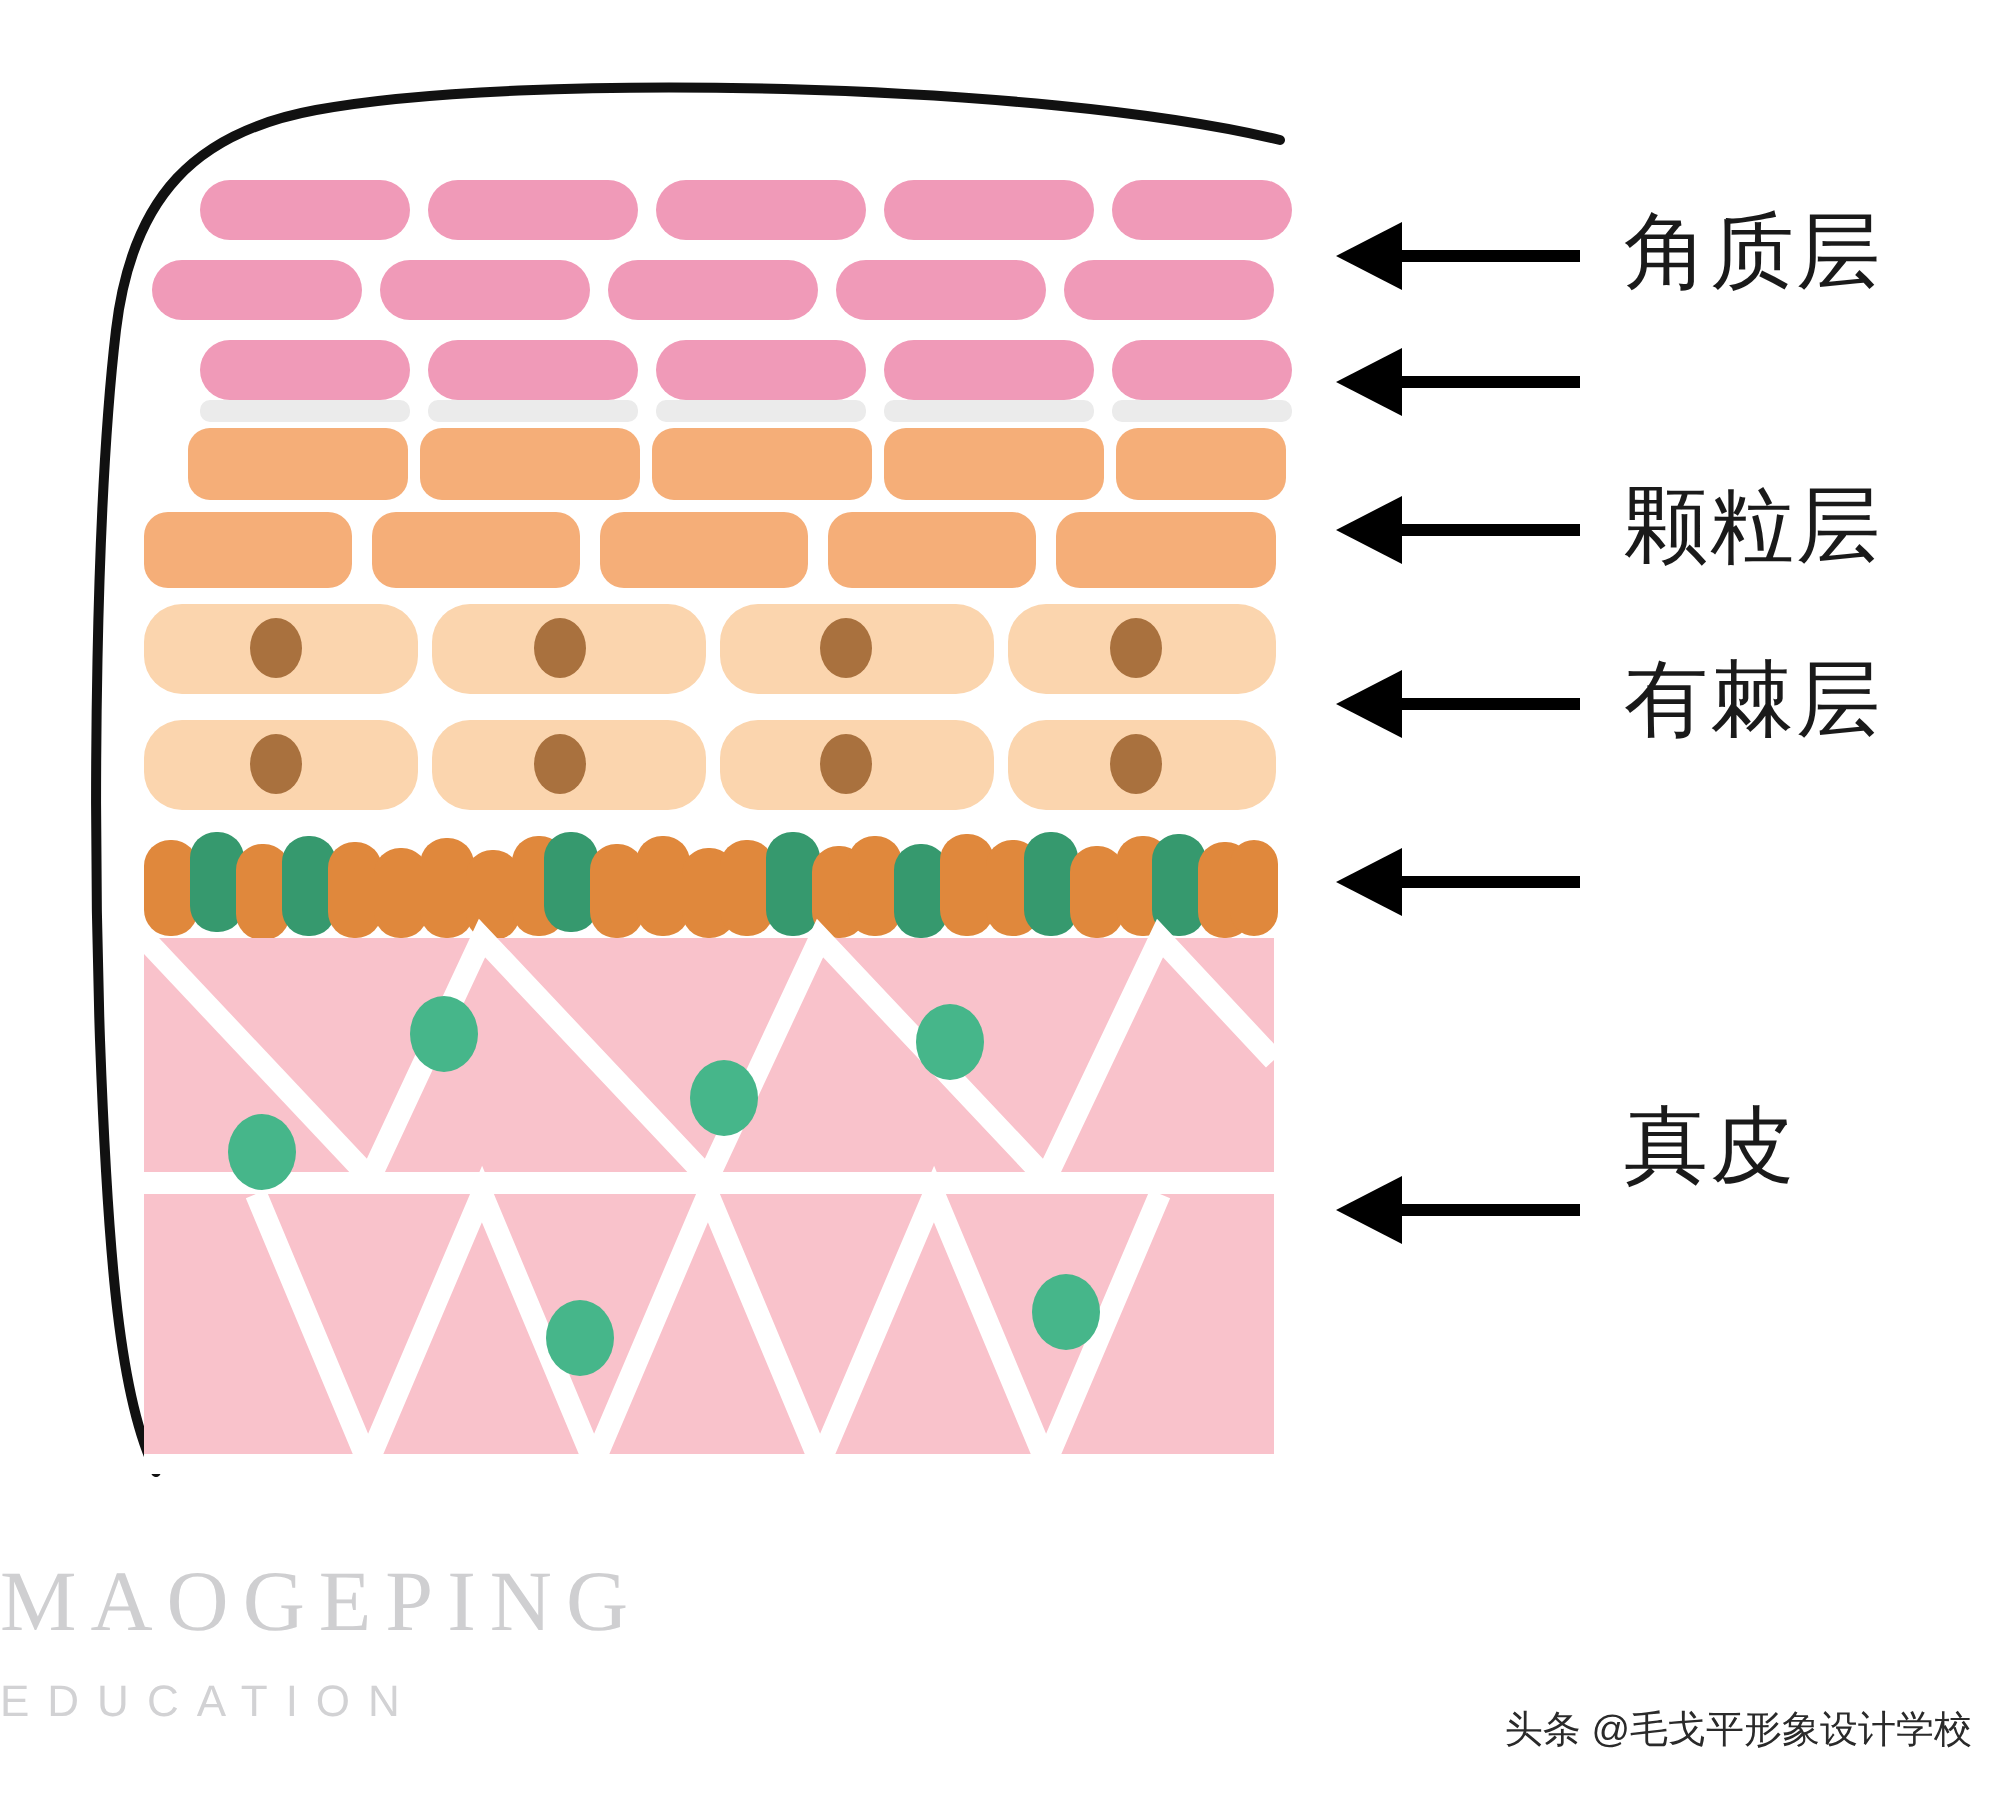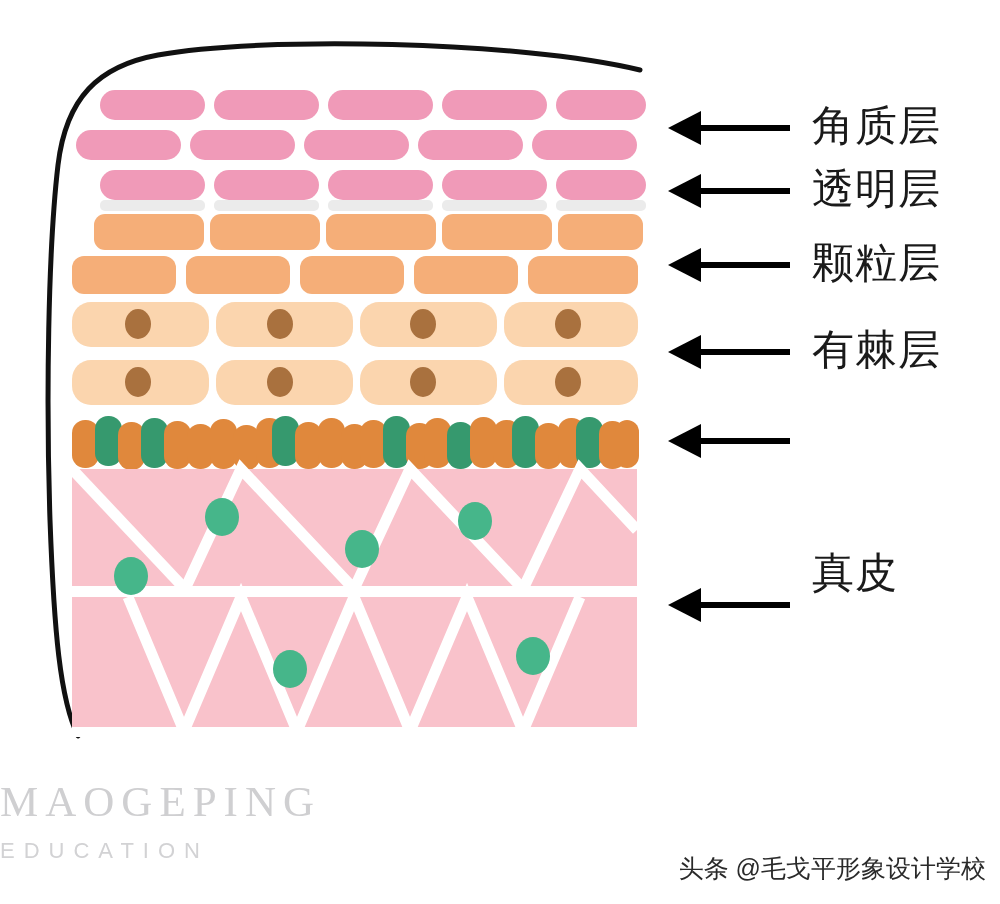--- a/index.html
+++ b/index.html
@@ -57,21 +57,21 @@
     top: 838px;
     font-size: 22px;
     letter-spacing: 9px;
     font-family: "Liberation Sans", "DejaVu Sans", sans-serif;
     color: #d2d2d4;
   }
   #attribution {
     position: absolute;
     right: 14px;
     top: 852px;
-    font-size: 25px;
+    font-size: 19px;
     color: #2a2a2a;
     white-space: nowrap;
     font-family: "Liberation Sans", "DejaVu Sans", sans-serif;
   }
 </style>
 </head>
 <body>
 
 <div id="stage">
 
@@ -240,21 +240,20 @@
       </g>
       <g>
         <rect x="698" y="602" width="92" height="6" fill="#000000"></rect>
         <polygon points="668,605 701,588 701,622" fill="#000000"></polygon>
       </g>
     </g>
   </svg>
 
   <div class="layer-label" style="left:812px; top:105px;">角质层</div>
 
-  <div class="layer-label" style="left:812px; top:168px;">透明层</div>
 
   <div class="layer-label" style="left:812px; top:242px;">颗粒层</div>
 
   <div class="layer-label" style="left:812px; top:329px;">有棘层</div>
 
 
   <div class="layer-label" style="left:812px; top:552px;">真皮</div>
 
   <div class="wm-brand" id="wm-main">MAOGEPING</div>
 

